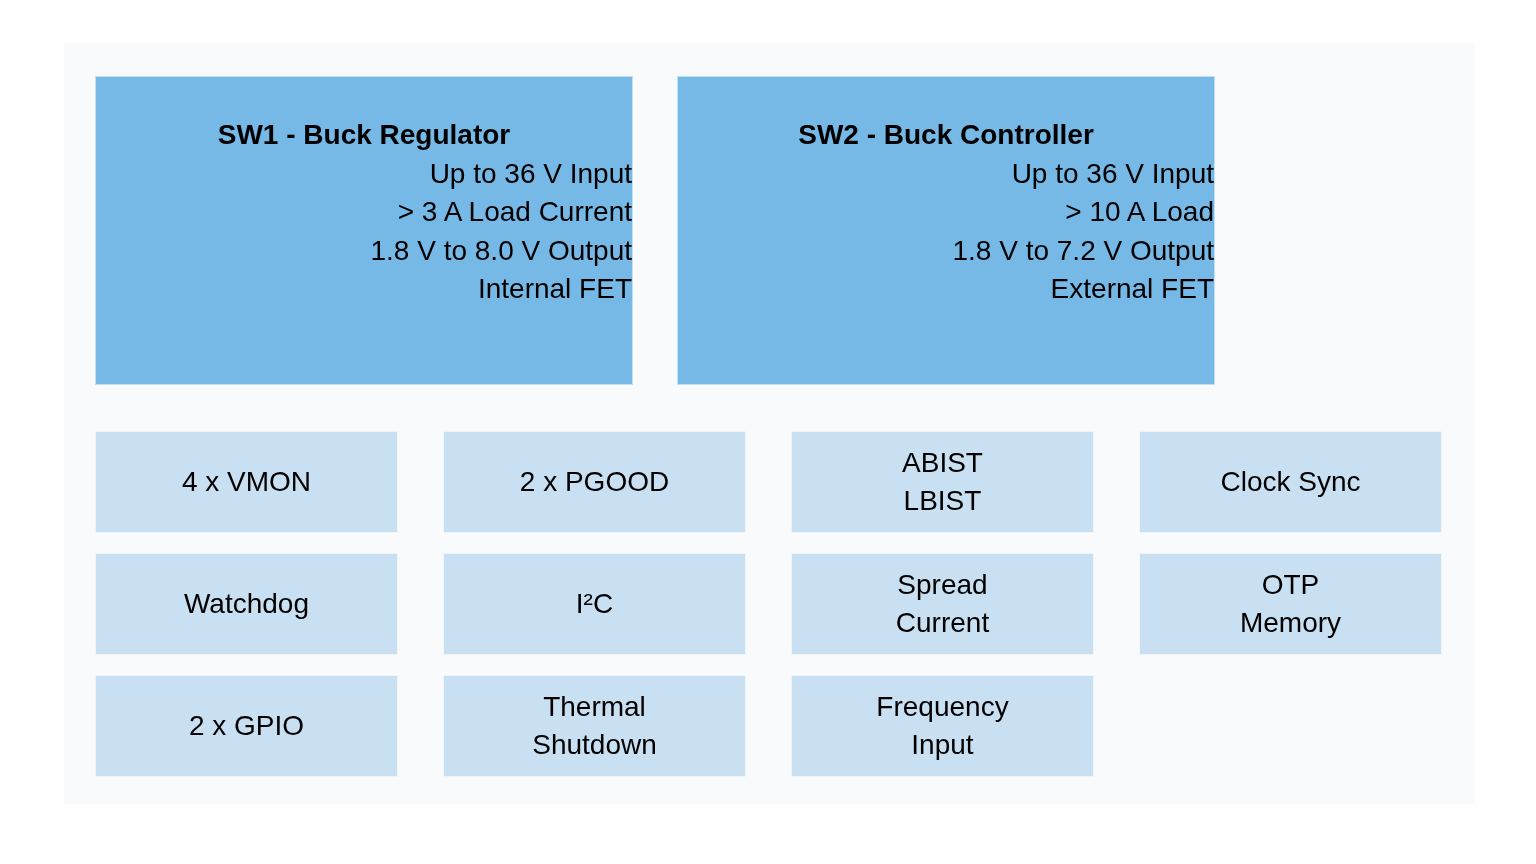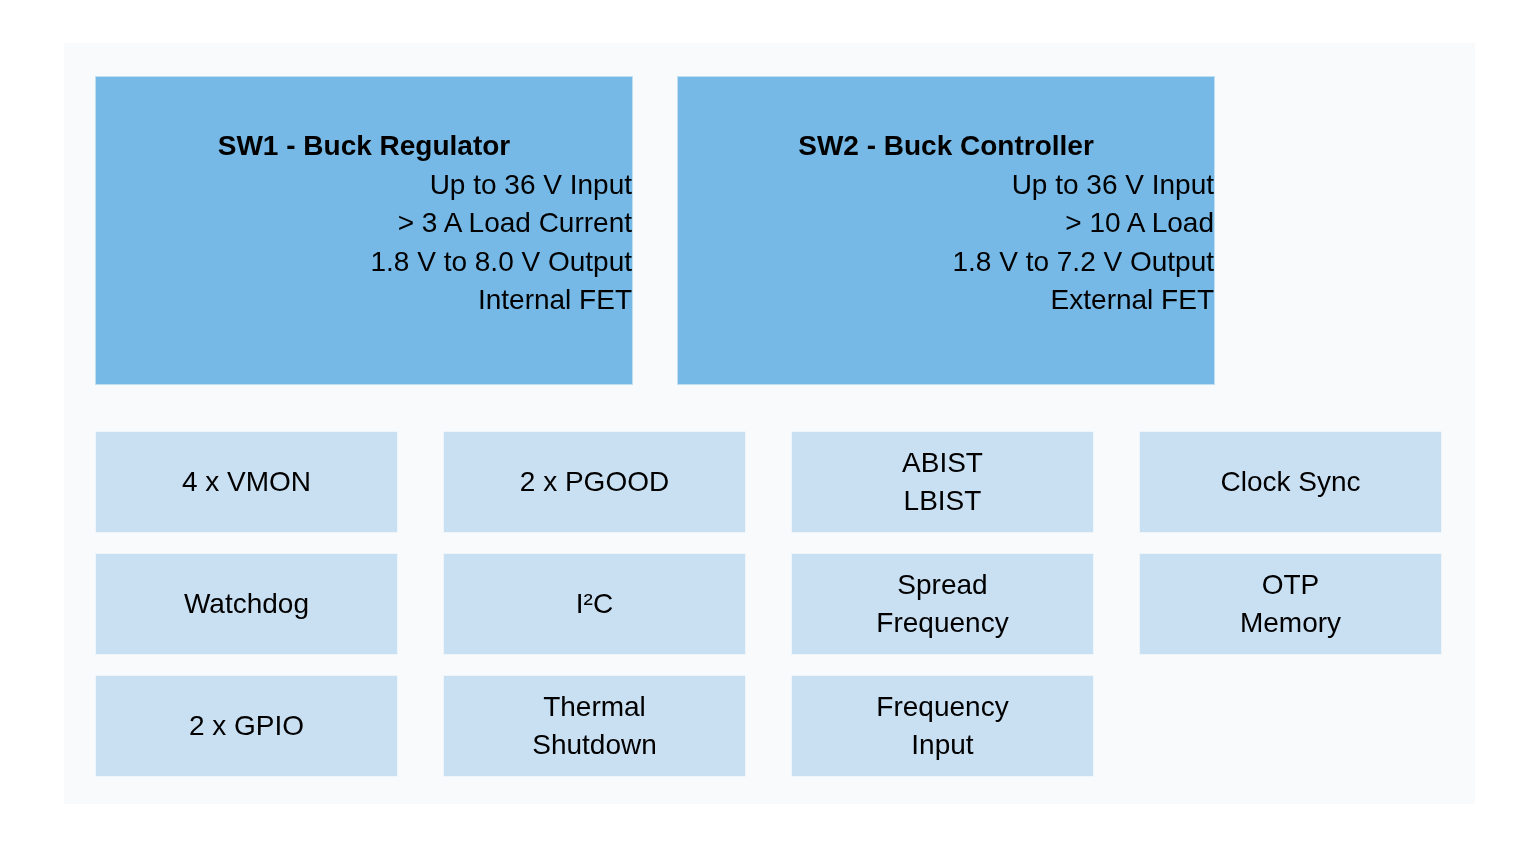--- a/index.html
+++ b/index.html
@@ -26,21 +26,21 @@
   .top-row {
     display: flex;
     gap: 44px;
     margin-bottom: 46px;
   }
   .big-box {
     width: 538px; height: 309px;
     background: var(--primary-box);
     border: 1px solid rgba(255,255,255,0.55);
     text-align: center;
-    padding-top: 50px;
+    padding-top: 39px;
   }
   .big-box .box-title {
     font-size: 28px;
     font-weight: bold;
     line-height: 38.5px;
   }
   .big-box .box-lines {
     font-size: 28px;
     line-height: 38.5px;
     white-space: pre-line;
@@ -104,21 +104,21 @@
         <span>Clock Sync</span>
       </div>
     <div class="cell">
         <span>Watchdog</span>
       </div>
     <div class="cell">
         <span>I²C</span>
       </div>
     <div class="cell">
         <span>Spread
-Frequency</span>
+Current</span>
       </div>
     <div class="cell">
         <span>OTP
 Memory</span>
       </div>
     <div class="cell">
         <span>2 x GPIO</span>
       </div>
     <div class="cell">
         <span>Thermal

